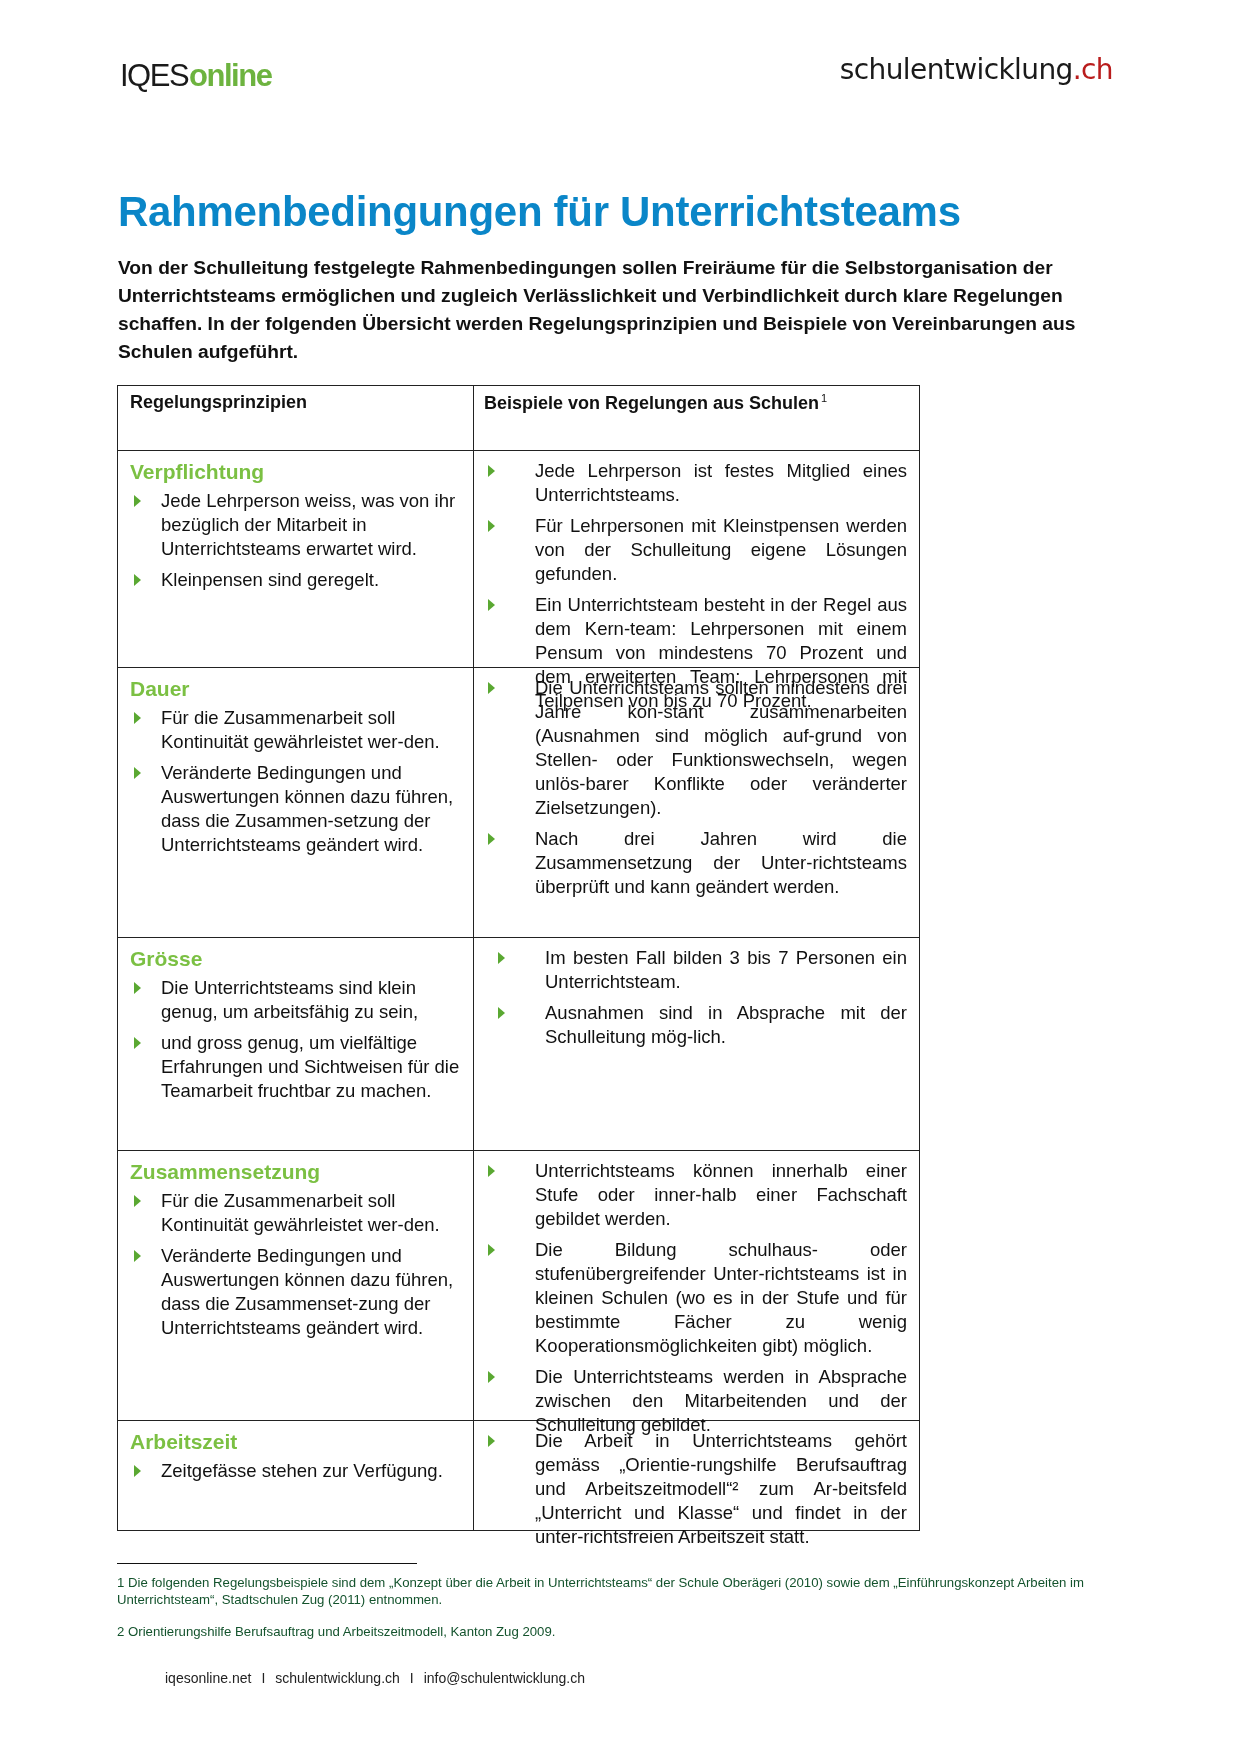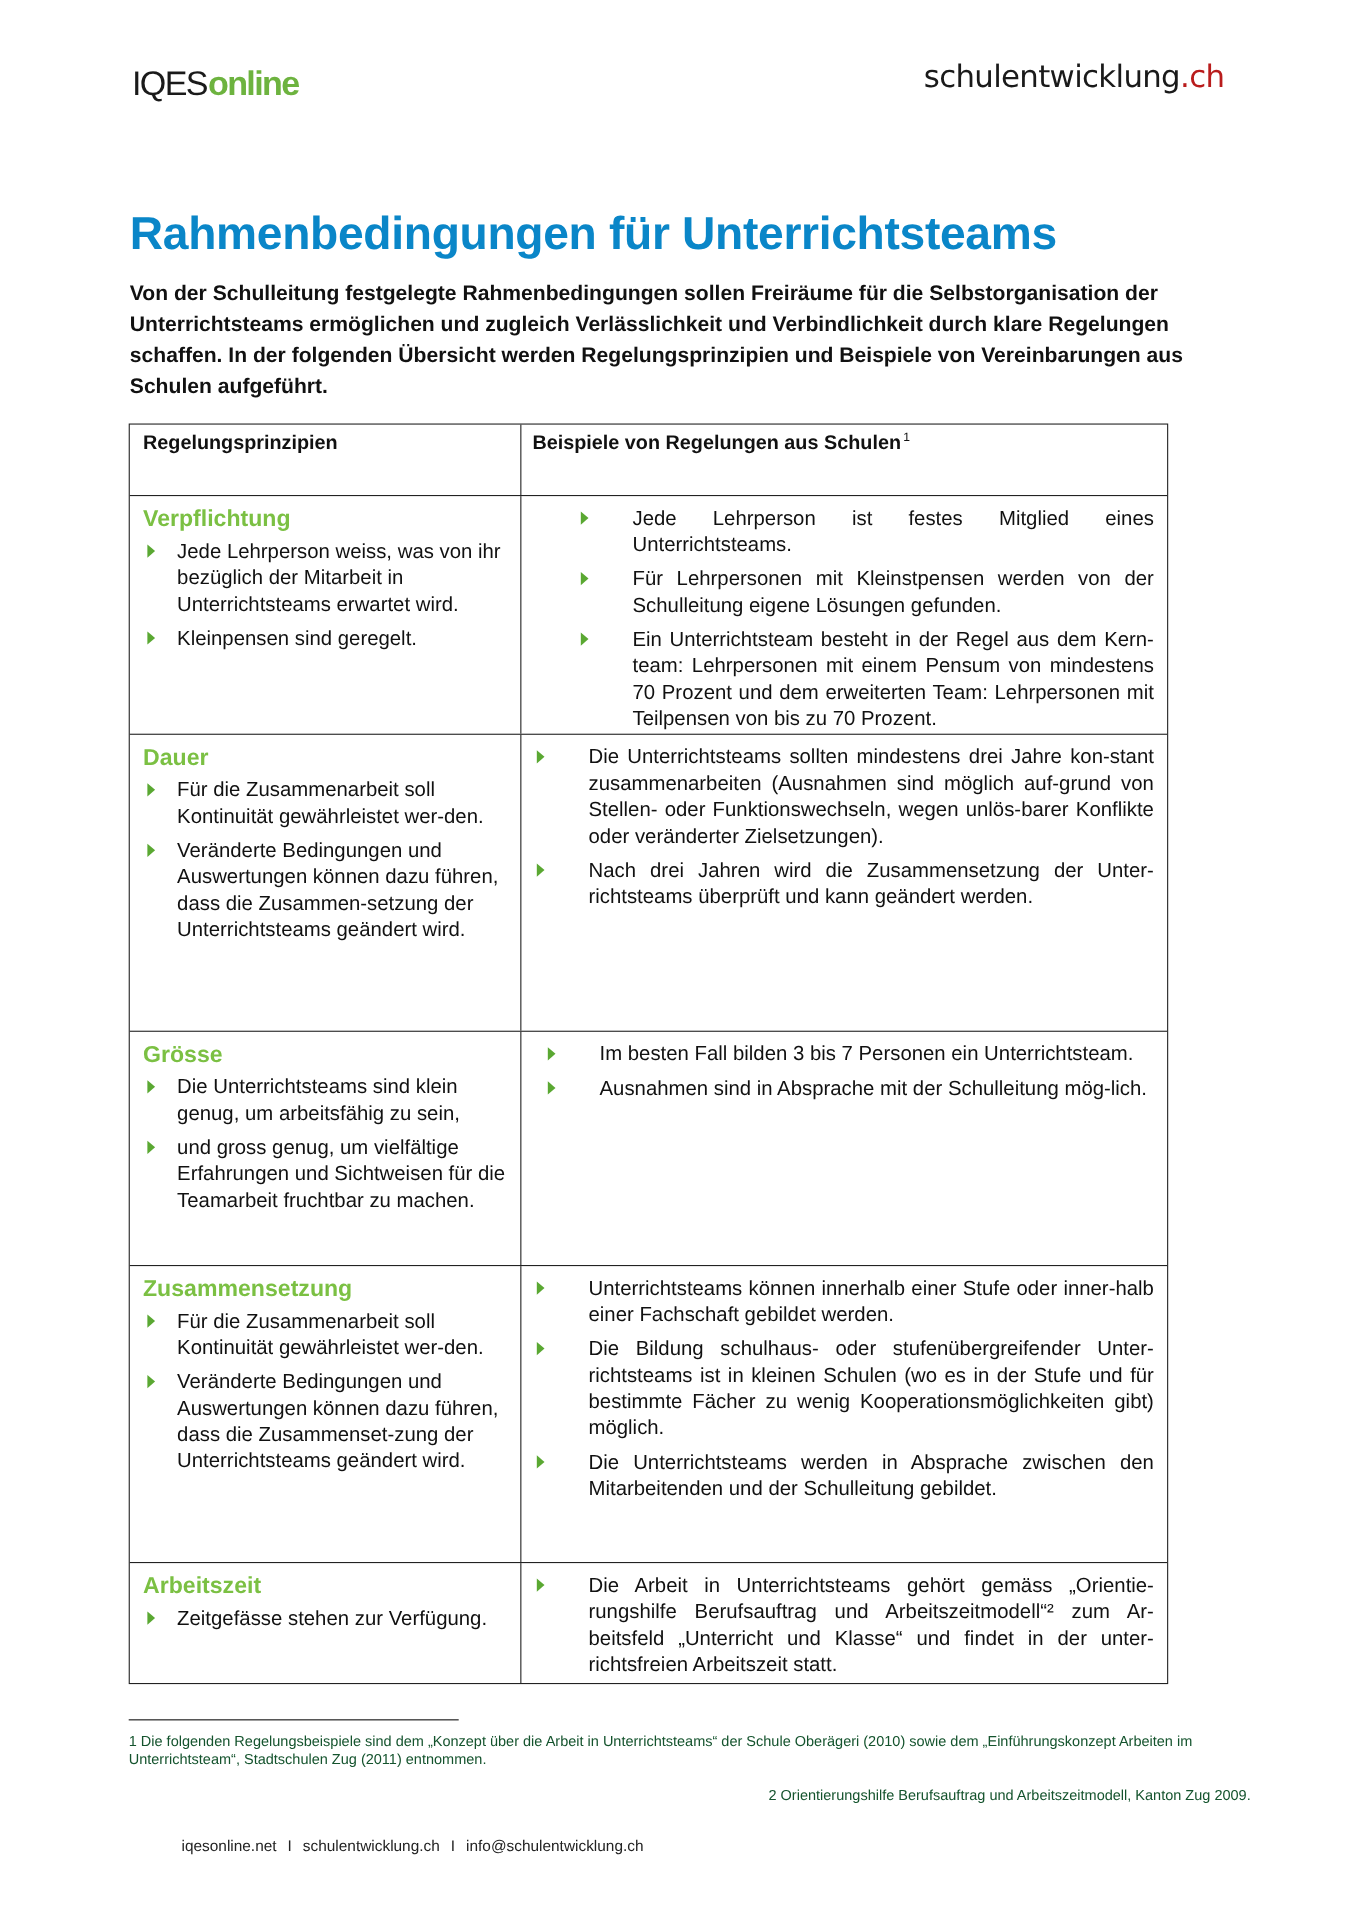--- a/index.html
+++ b/index.html
@@ -8,45 +8,45 @@
 
     .logo-left { position: absolute; left: 120px; top: 60px; font-size: 31px; letter-spacing: -1.5px; line-height: 1; font-family: "Liberation Sans", sans-serif; }
     .logo-left .iqes { color: #1a1a1a; }
     .logo-left .online { color: #6db33f; margin-left: 1px; font-weight: bold; }
     .logo-right { position: absolute; right: 127px; top: 56px; font-size: 28px; line-height: 1; font-family: "DejaVu Sans", sans-serif; letter-spacing: -0.6px; color: #1a1a1a; }
     .logo-right .tld { color: #b91c1c; }
 
     .page-title { position: absolute; left: 118px; top: 188px; font-size: 42px; font-weight: bold; color: #0a86c8; letter-spacing: -0.3px; white-space: nowrap; }
     .intro { position: absolute; left: 118px; top: 254px; width: 990px; font-size: 19.2px; font-weight: bold; line-height: 28px; color: #111; }
 
-    .table { position: absolute; left: 117px; top: 385px; width: 945px; border: 1.5px solid #222; }
+    .table { position: absolute; left: 117px; top: 385px; width: 803px; border: 1.5px solid #222; }
     .row { display: flex; border-top: 1.5px solid #222; }
     .row:first-child { border-top: none; }
     .cell-left { width: 356px; border-right: 1.5px solid #222; padding: 8px 10px 0 12px; }
     .cell-right { flex: 1; padding: 8px 12px 0 10px; }
     .head-row .cell-left, .head-row .cell-right { height: 64px; padding-top: 6px; font-weight: bold; font-size: 18px; }
     .sup { font-size: 11px; vertical-align: super; font-weight: normal; margin-left: 2px; }
 
     .cat-title { color: #7bc043; font-size: 21px; font-weight: bold; line-height: 26px; margin-bottom: 4px; }
     .bullet { display: flex; font-size: 18.5px; line-height: 24px; margin-bottom: 7px; }
     .bullet .tri { width: 0; height: 0; border-top: 6px solid transparent; border-bottom: 6px solid transparent; border-left: 7px solid #5aa832; margin-top: 6px; margin-left: 4px; flex-shrink: 0; }
     .bullet .txt { margin-left: 22px; }
     .cell-right .bullet .txt { margin-left: 40px; text-align: justify; }
     .cell-left .bullet .txt { margin-left: 20px; }
 
-    .r1 { height: 217px; gap: 40px; }
+    .r1 { height: 217px; }
     .r2 { height: 270px; }
     .r3 { height: 213px; gap: 10px; }
     .r4 { height: 270px; }
     .r5 { height: 110px; }
 
     .fn-rule { position: absolute; left: 117px; top: 1563px; width: 300px; border-top: 1.5px solid #111; }
     .footnote { position: absolute; left: 117px; width: 1020px; font-size: 13.2px; line-height: 17px; color: #14532d; }
     .fn1 { top: 1574px; }
-    .fn2 { top: 1623px; text-align: right; }
+    .fn2 { top: 1623px; }
     .contact { position: absolute; left: 165px; top: 1670px; font-size: 14px; color: #222; white-space: nowrap; }
     .contact .sep { margin: 0 10px; }
   </style>
 </head>
 <body>
 
 <div class="logo-left">
   <span class="iqes">IQES</span><span class="online">online</span>
 </div>
 <div class="logo-right">

